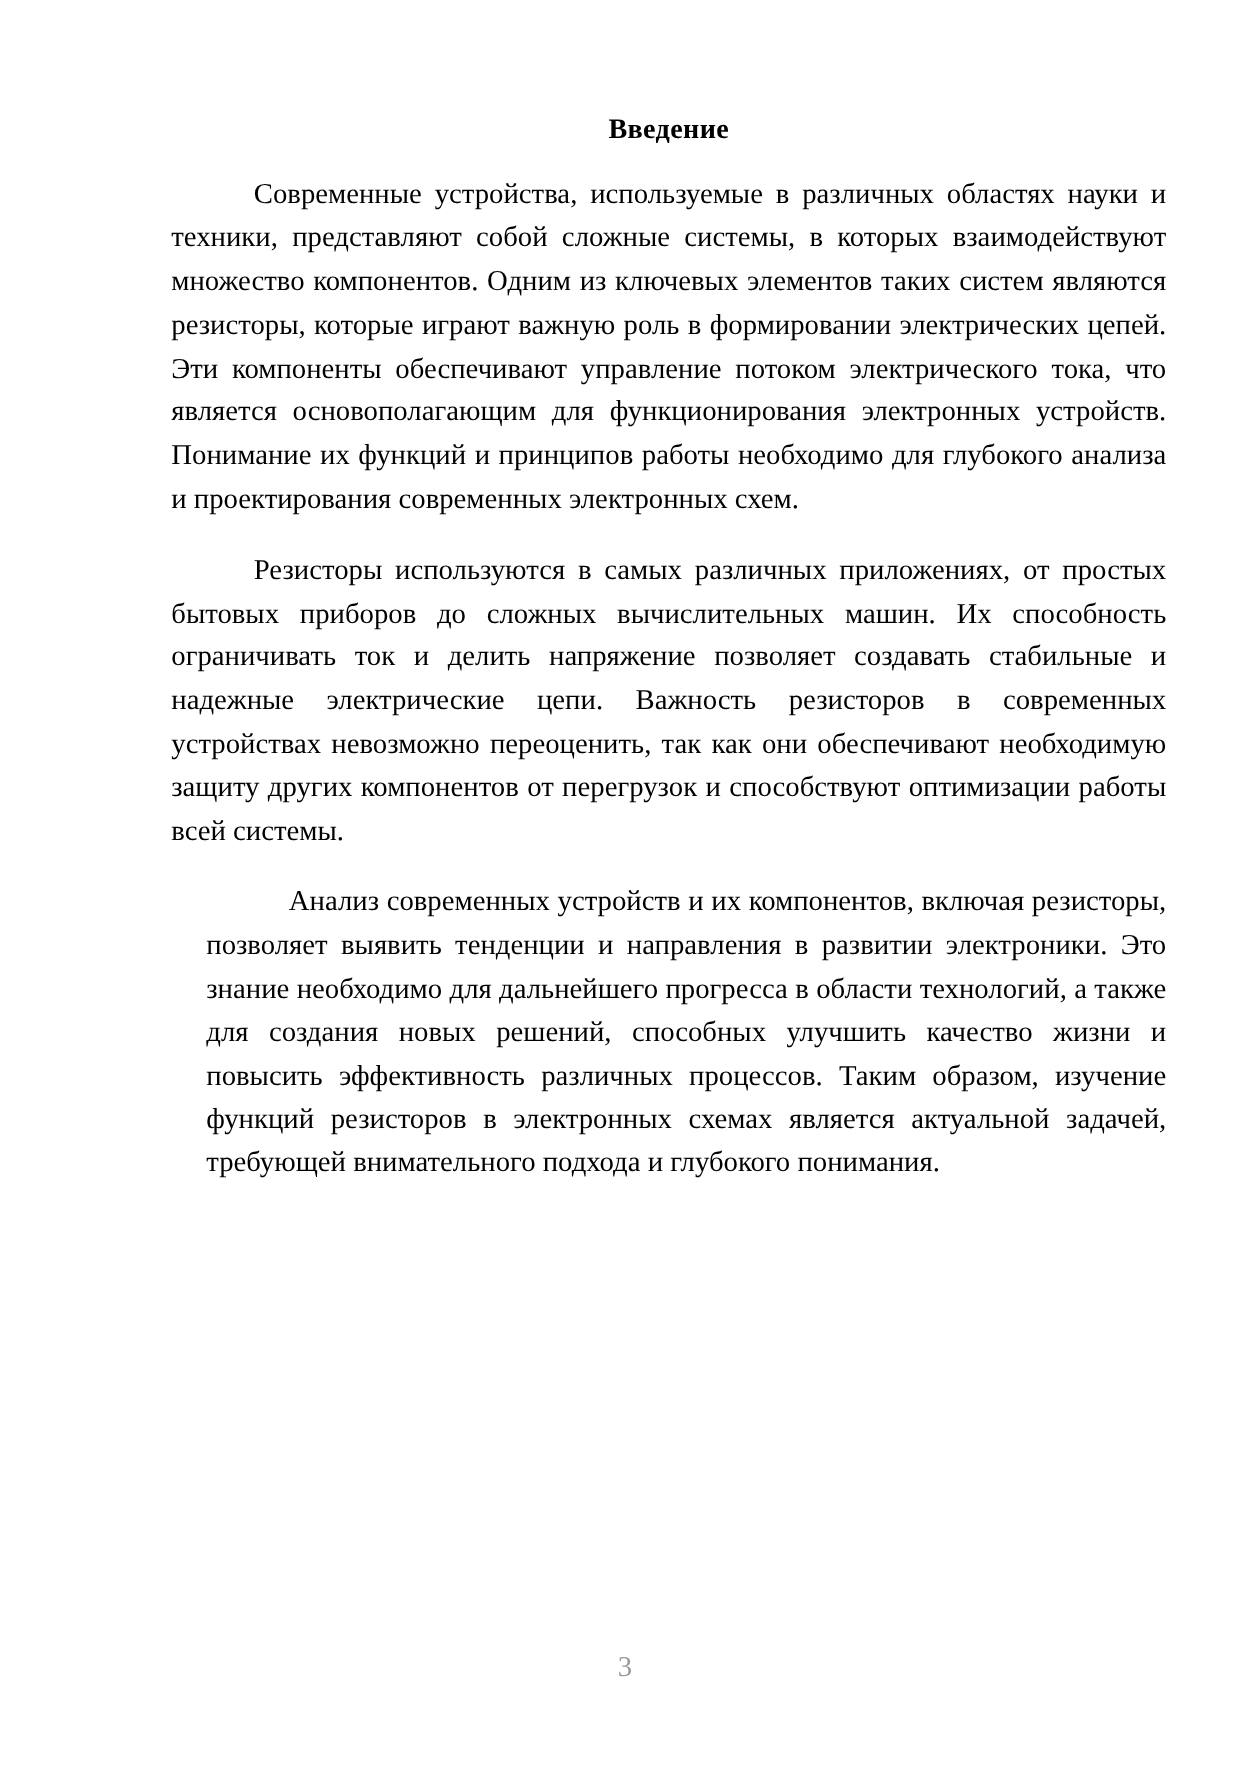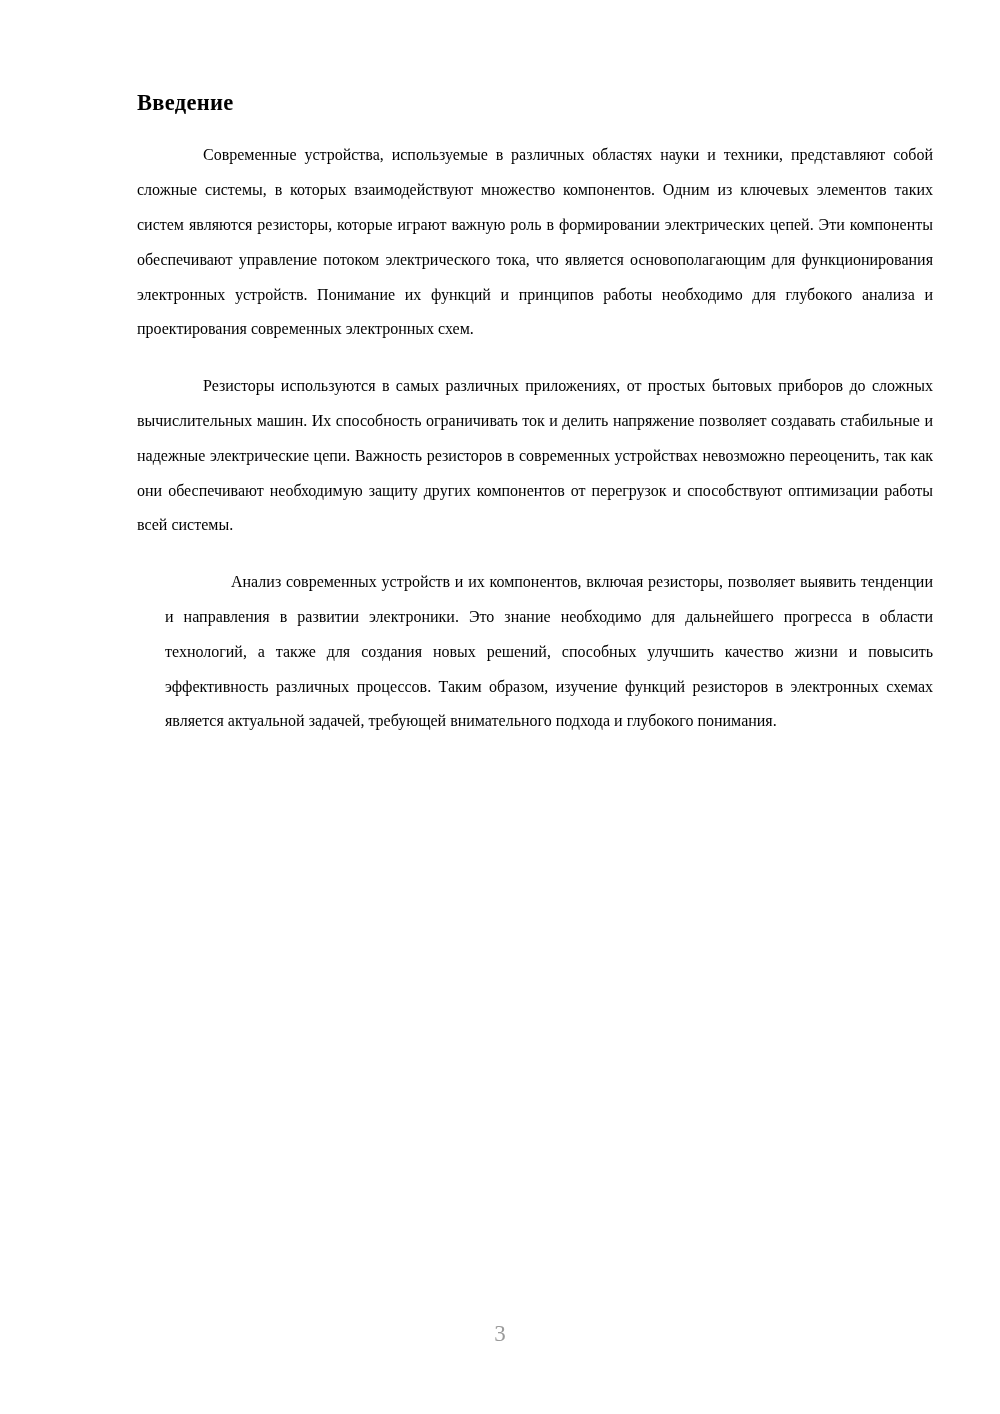--- a/index.html
+++ b/index.html
@@ -25,28 +25,28 @@
     top: 88px;
     width: 796px;
   }
 
   .doc-title {
     font-family: "Liberation Serif", "DejaVu Serif", serif;
     font-weight: bold;
     font-size: 22.5px;
     line-height: 1.35;
     color: #000000;
-    text-align: left;
+    text-align: center;
     margin: 0 0 20px 0;
     letter-spacing: 0.3px;
   }
 
   .body-text {
     font-family: "Liberation Serif", "DejaVu Serif", serif;
-    font-size: 16px;
+    font-size: 23px;
     line-height: 34.8px;
     color: #000000;
     text-align: justify;
     text-justify: inter-word;
     text-indent: 66px;
     margin: 0 0 22px 0;
     hyphens: none;
   }
 
   .body-text:last-of-type {

